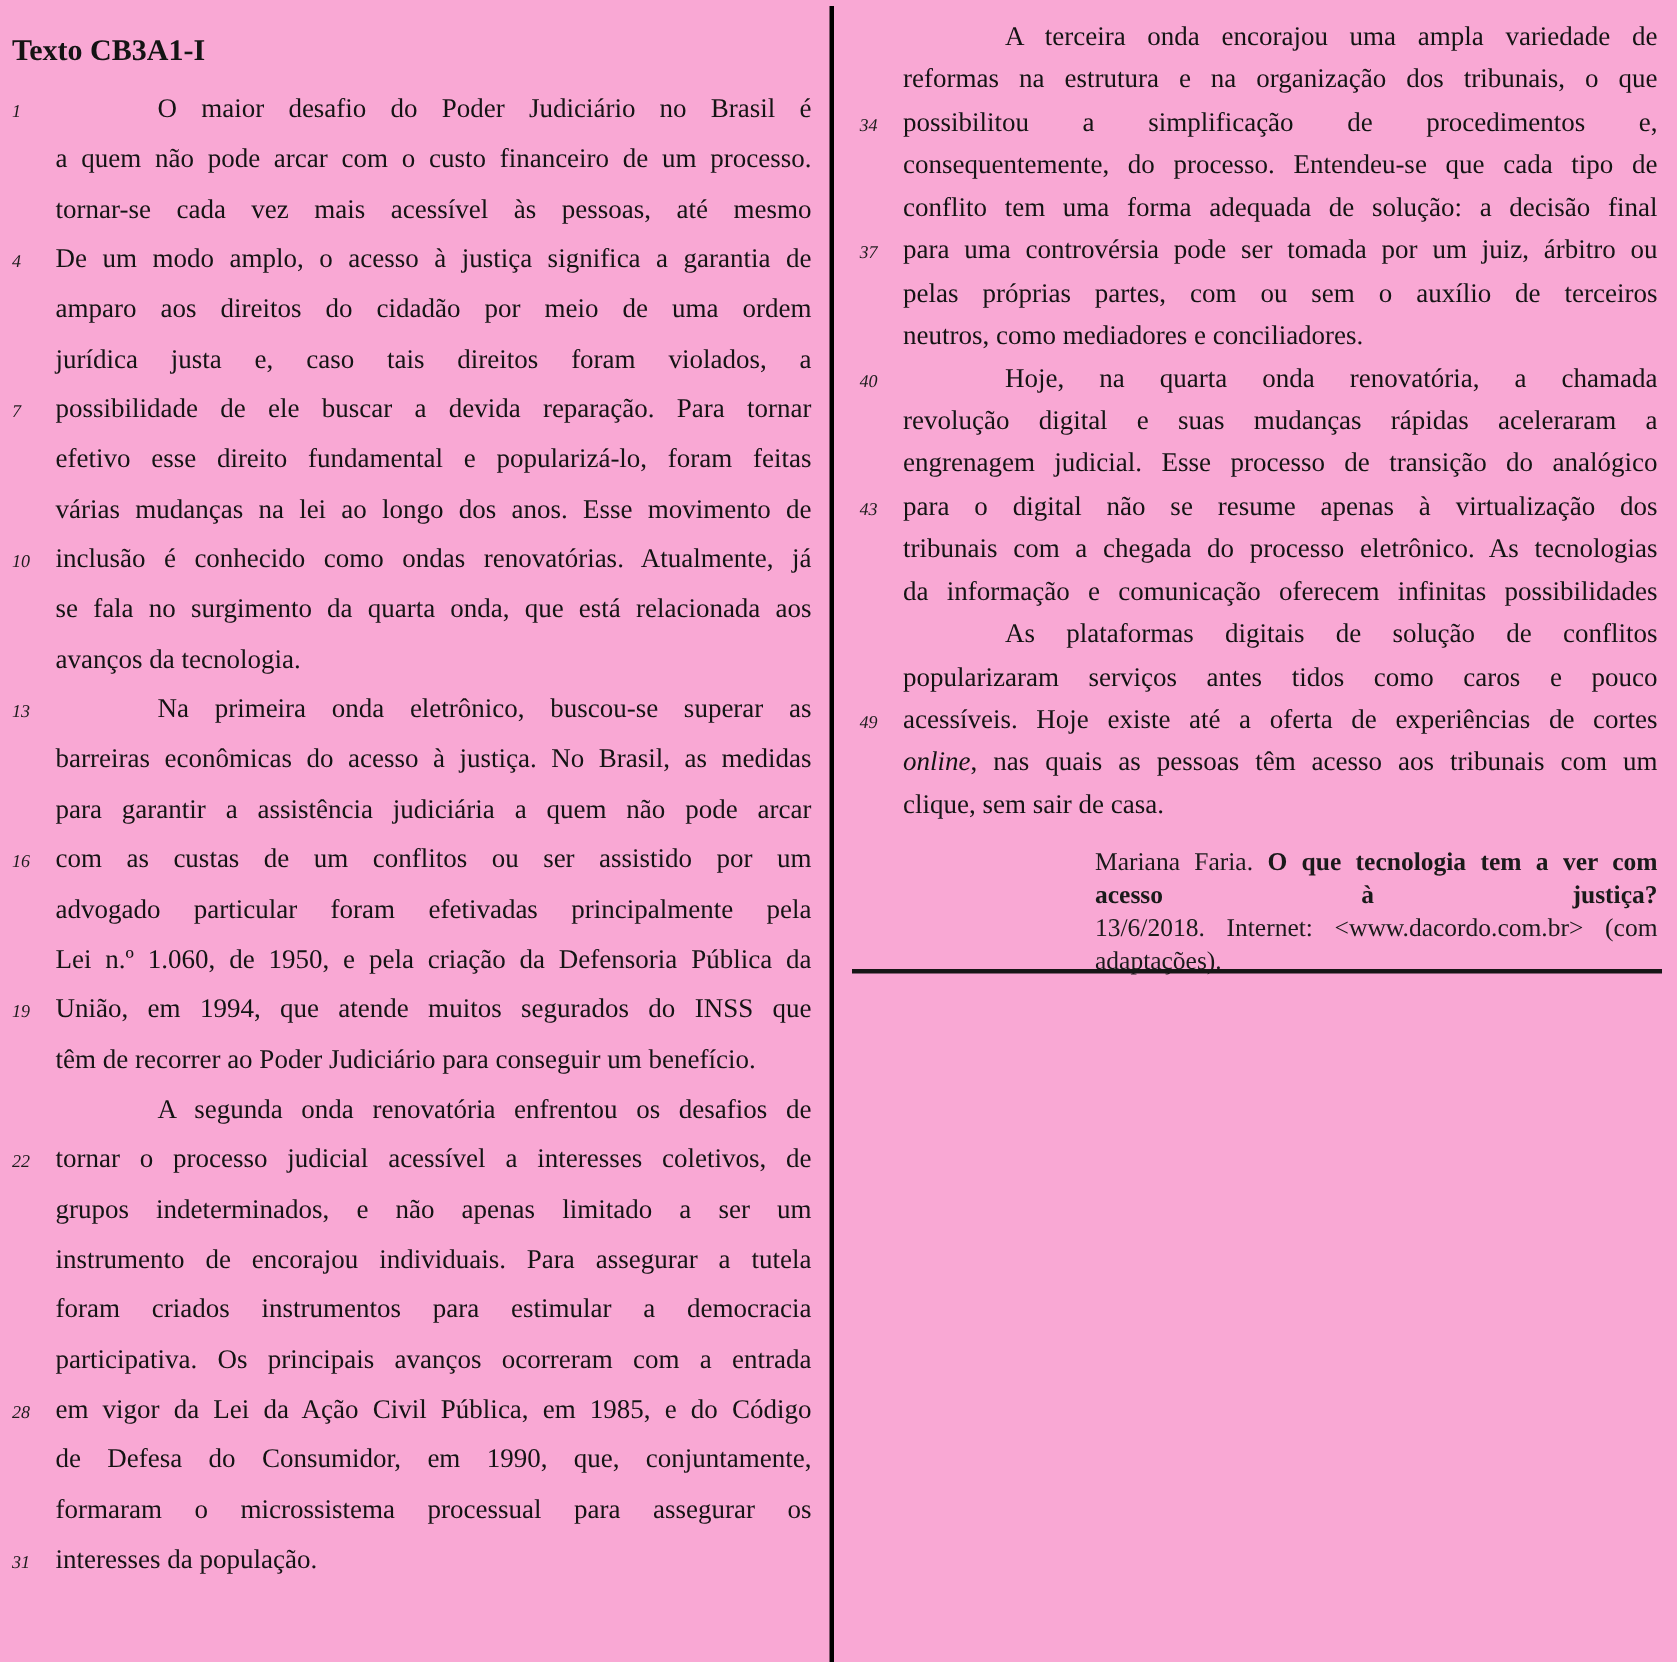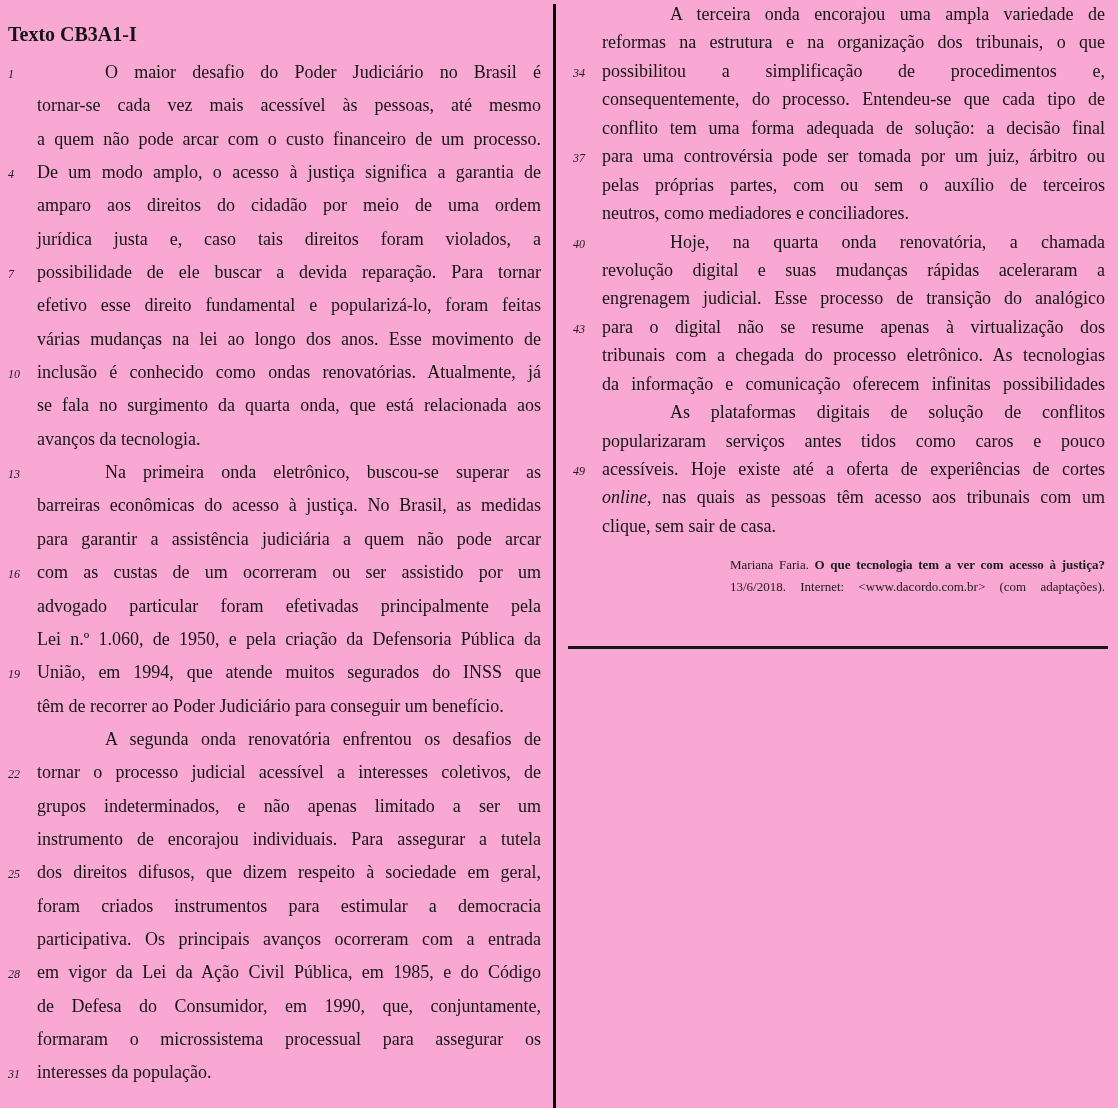--- a/index.html
+++ b/index.html
@@ -19,21 +19,21 @@
   .heading {
     font-weight: bold;
     font-size: 20px;
     line-height: 24px;
     padding-top: 22px;
     height: 34px;            
     text-align: left;
   }
 
   .lines { width: 100%; }
-  .col-right .lines { }
+  .col-right .lines { padding-top: 10px; }
 
   .line {
     display: flex;
     align-items: baseline;
     height: 33.35px;         
     overflow: hidden;
   }
   .col-right .line { height: 28.45px; }   
 
   .num {
@@ -71,21 +71,21 @@
     left: 568px;
     top: 646px;
     width: 540px;
     height: 3px;
     background: #161616;
   }
 
   .attribution {
     width: 375px;
     margin: 14px 0 0 auto;
-    font-size: 13px;
+    font-size: 17px;
     line-height: 22px;
     color: #1a1a1a;
   }
   .attr-line {
     text-align: justify;
     text-align-last: justify;
     -moz-text-align-last: justify;
     overflow: hidden;
     white-space: normal;
   }
@@ -97,25 +97,25 @@
 
   <div class="col col-left">
     <div class="heading">Texto CB3A1-I</div>
     <div class="lines">
         <div class="line indent">
           <span class="num">1</span>
           <span class="txt">O maior desafio do Poder Judiciário no Brasil é</span>
         </div>
         <div class="line">
           <span class="num"></span>
+          <span class="txt">a quem não pode arcar com o custo financeiro de um processo.</span>
+        </div>
+        <div class="line">
+          <span class="num"></span>
           <span class="txt">tornar-se cada vez mais acessível às pessoas, até mesmo</span>
-        </div>
-        <div class="line">
-          <span class="num"></span>
-          <span class="txt">a quem não pode arcar com o custo financeiro de um processo.</span>
         </div>
         <div class="line">
           <span class="num">4</span>
           <span class="txt">De um modo amplo, o acesso à justiça significa a garantia de</span>
         </div>
         <div class="line">
           <span class="num"></span>
           <span class="txt">amparo aos direitos do cidadão por meio de uma ordem</span>
         </div>
         <div class="line">
@@ -153,21 +153,21 @@
         <div class="line">
           <span class="num"></span>
           <span class="txt">barreiras econômicas do acesso à justiça. No Brasil, as medidas</span>
         </div>
         <div class="line">
           <span class="num"></span>
           <span class="txt">para garantir a assistência judiciária a quem não pode arcar</span>
         </div>
         <div class="line">
           <span class="num">16</span>
-          <span class="txt">com as custas de um ocorreram ou ser assistido por um</span>
+          <span class="txt">com as custas de um conflitos ou ser assistido por um</span>
         </div>
         <div class="line">
           <span class="num"></span>
           <span class="txt">advogado particular foram efetivadas principalmente pela</span>
         </div>
         <div class="line">
           <span class="num"></span>
           <span class="txt">Lei n.º 1.060, de 1950, e pela criação da Defensoria Pública da</span>
         </div>
         <div class="line">
@@ -186,24 +186,20 @@
           <span class="num">22</span>
           <span class="txt">tornar o processo judicial acessível a interesses coletivos, de</span>
         </div>
         <div class="line">
           <span class="num"></span>
           <span class="txt">grupos indeterminados, e não apenas limitado a ser um</span>
         </div>
         <div class="line">
           <span class="num"></span>
           <span class="txt">instrumento de encorajou individuais. Para assegurar a tutela</span>
-        </div>
-        <div class="line">
-          <span class="num">25</span>
-          <span class="txt">dos direitos difusos, que dizem respeito à sociedade em geral,</span>
         </div>
         <div class="line">
           <span class="num"></span>
           <span class="txt">foram criados instrumentos para estimular a democracia</span>
         </div>
         <div class="line">
           <span class="num"></span>
           <span class="txt">participativa. Os principais avanços ocorreram com a entrada</span>
         </div>
         <div class="line">

